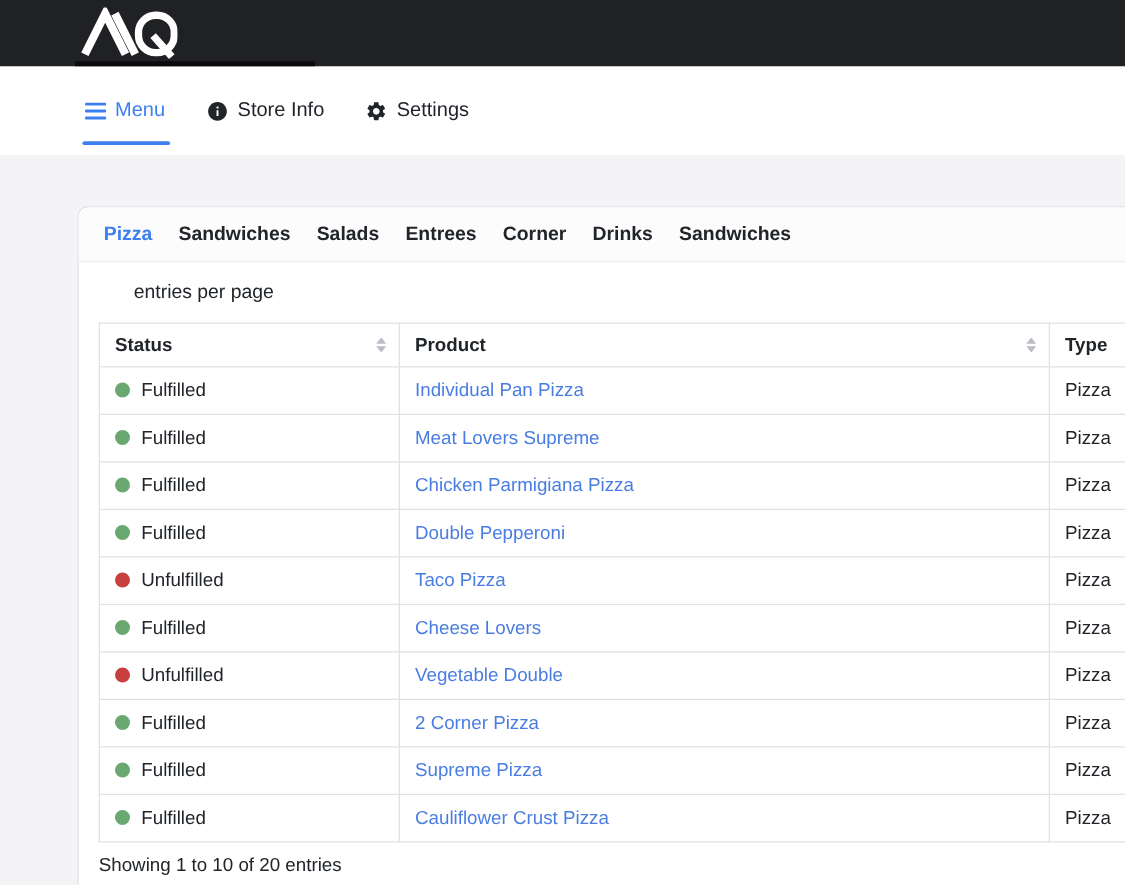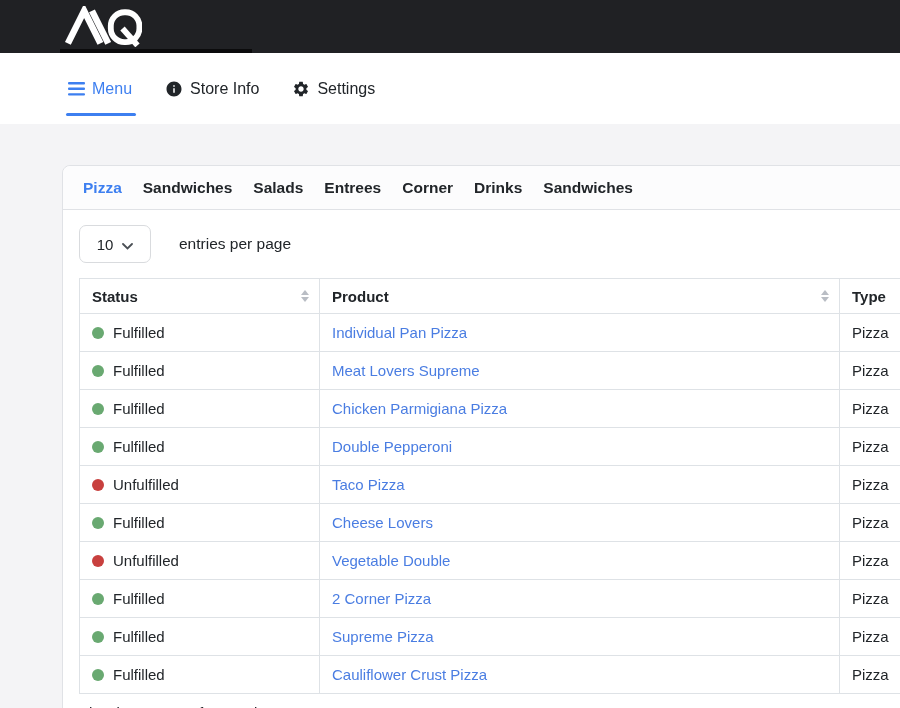--- a/index.html
+++ b/index.html
@@ -121,28 +121,20 @@
     <span class="tab active">Pizza</span>
     <span class="tab">Sandwiches</span>
     <span class="tab">Salads</span>
     <span class="tab">Entrees</span>
     <span class="tab">Corner</span>
     <span class="tab">Drinks</span>
     <span class="tab">Sandwiches</span>
   </div>
 
   <div class="controls">
-    <div class="page-size">
-      <span>10</span>
-      <span>
-        <svg width="11" height="7" viewBox="0 0 11 7" fill="none">
-            <path d="M1 1l4.5 4.5L10 1" stroke="#4a4f55" stroke-width="1.8" stroke-linecap="round"></path>
-          </svg>
-      </span>
-    </div>
     <span class="entries-label">entries per page</span>
   </div>
 
   <table>
     <colgroup>
         <col class="c-status">
         <col class="c-product">
         <col class="c-type">
       </colgroup>
     <thead>

